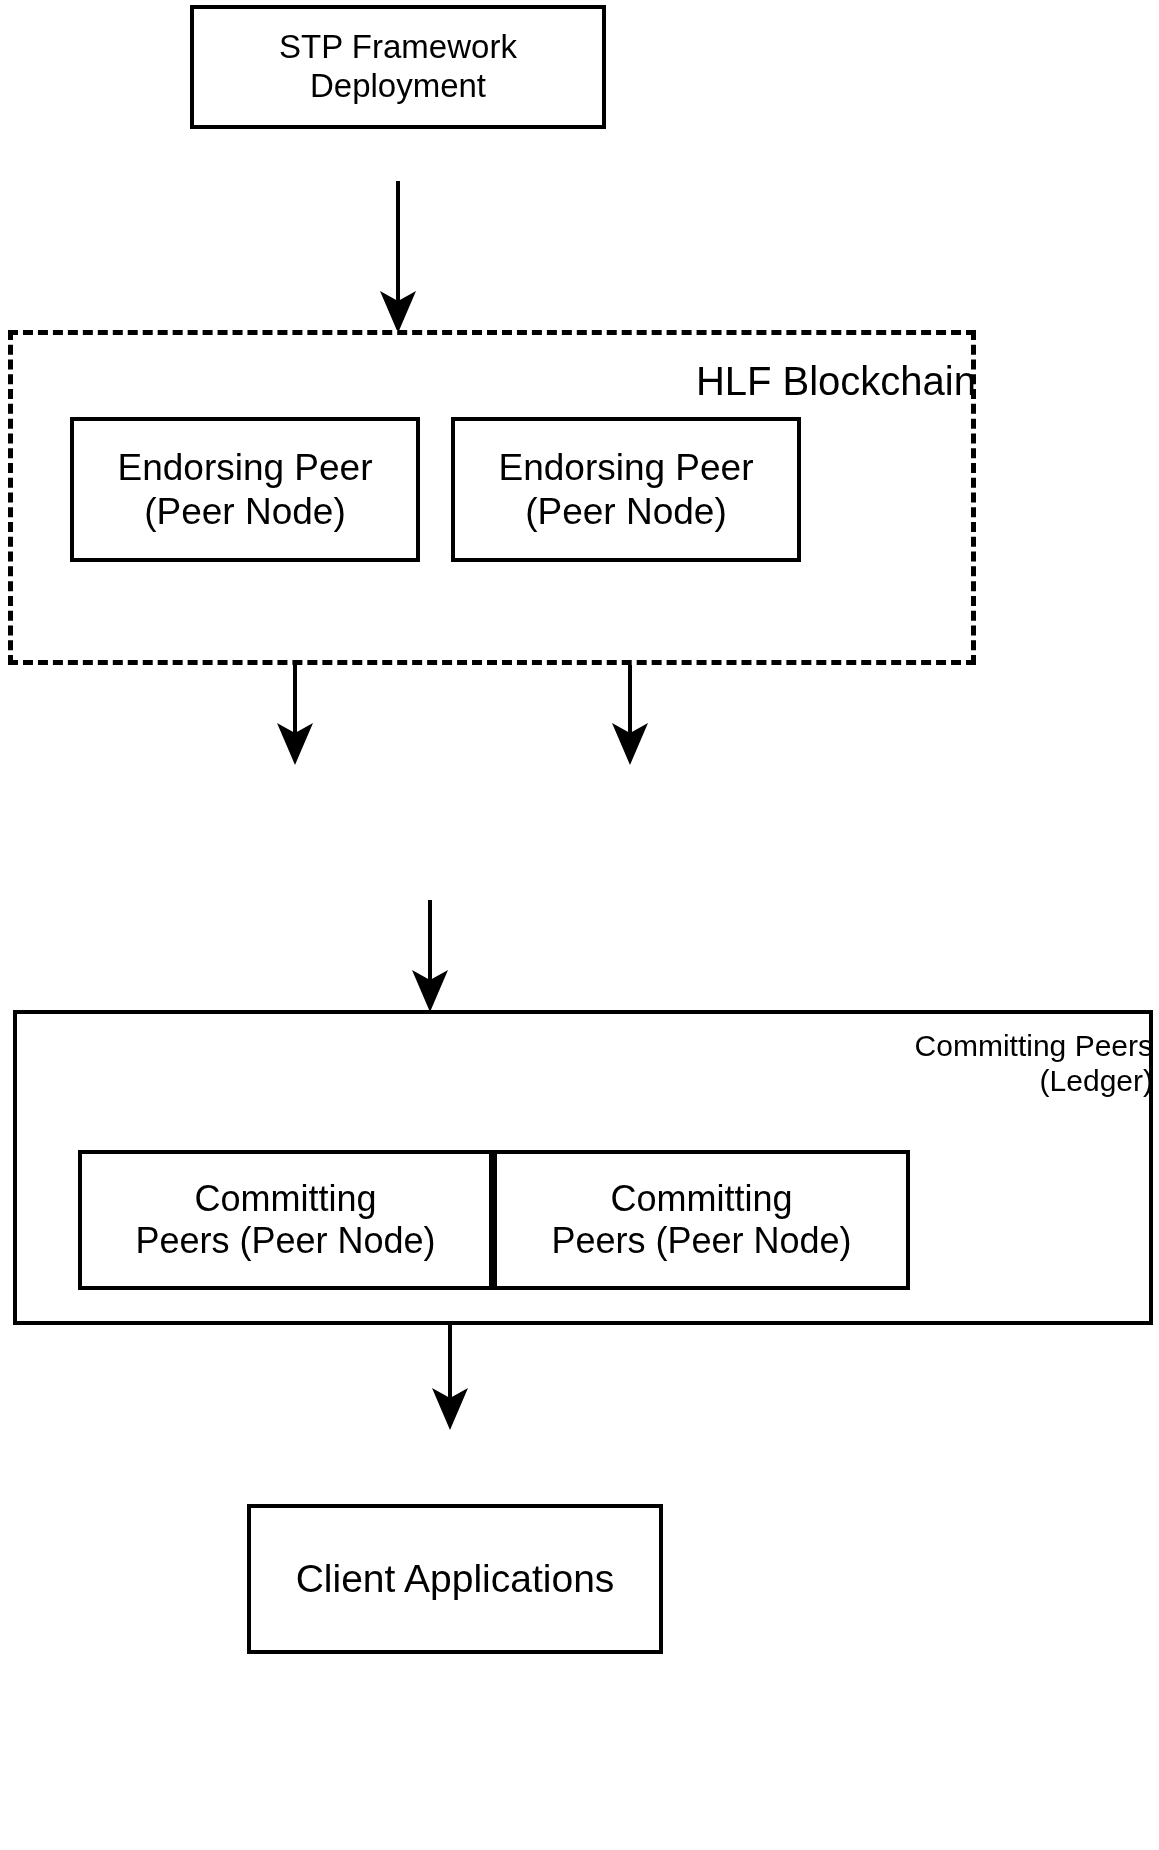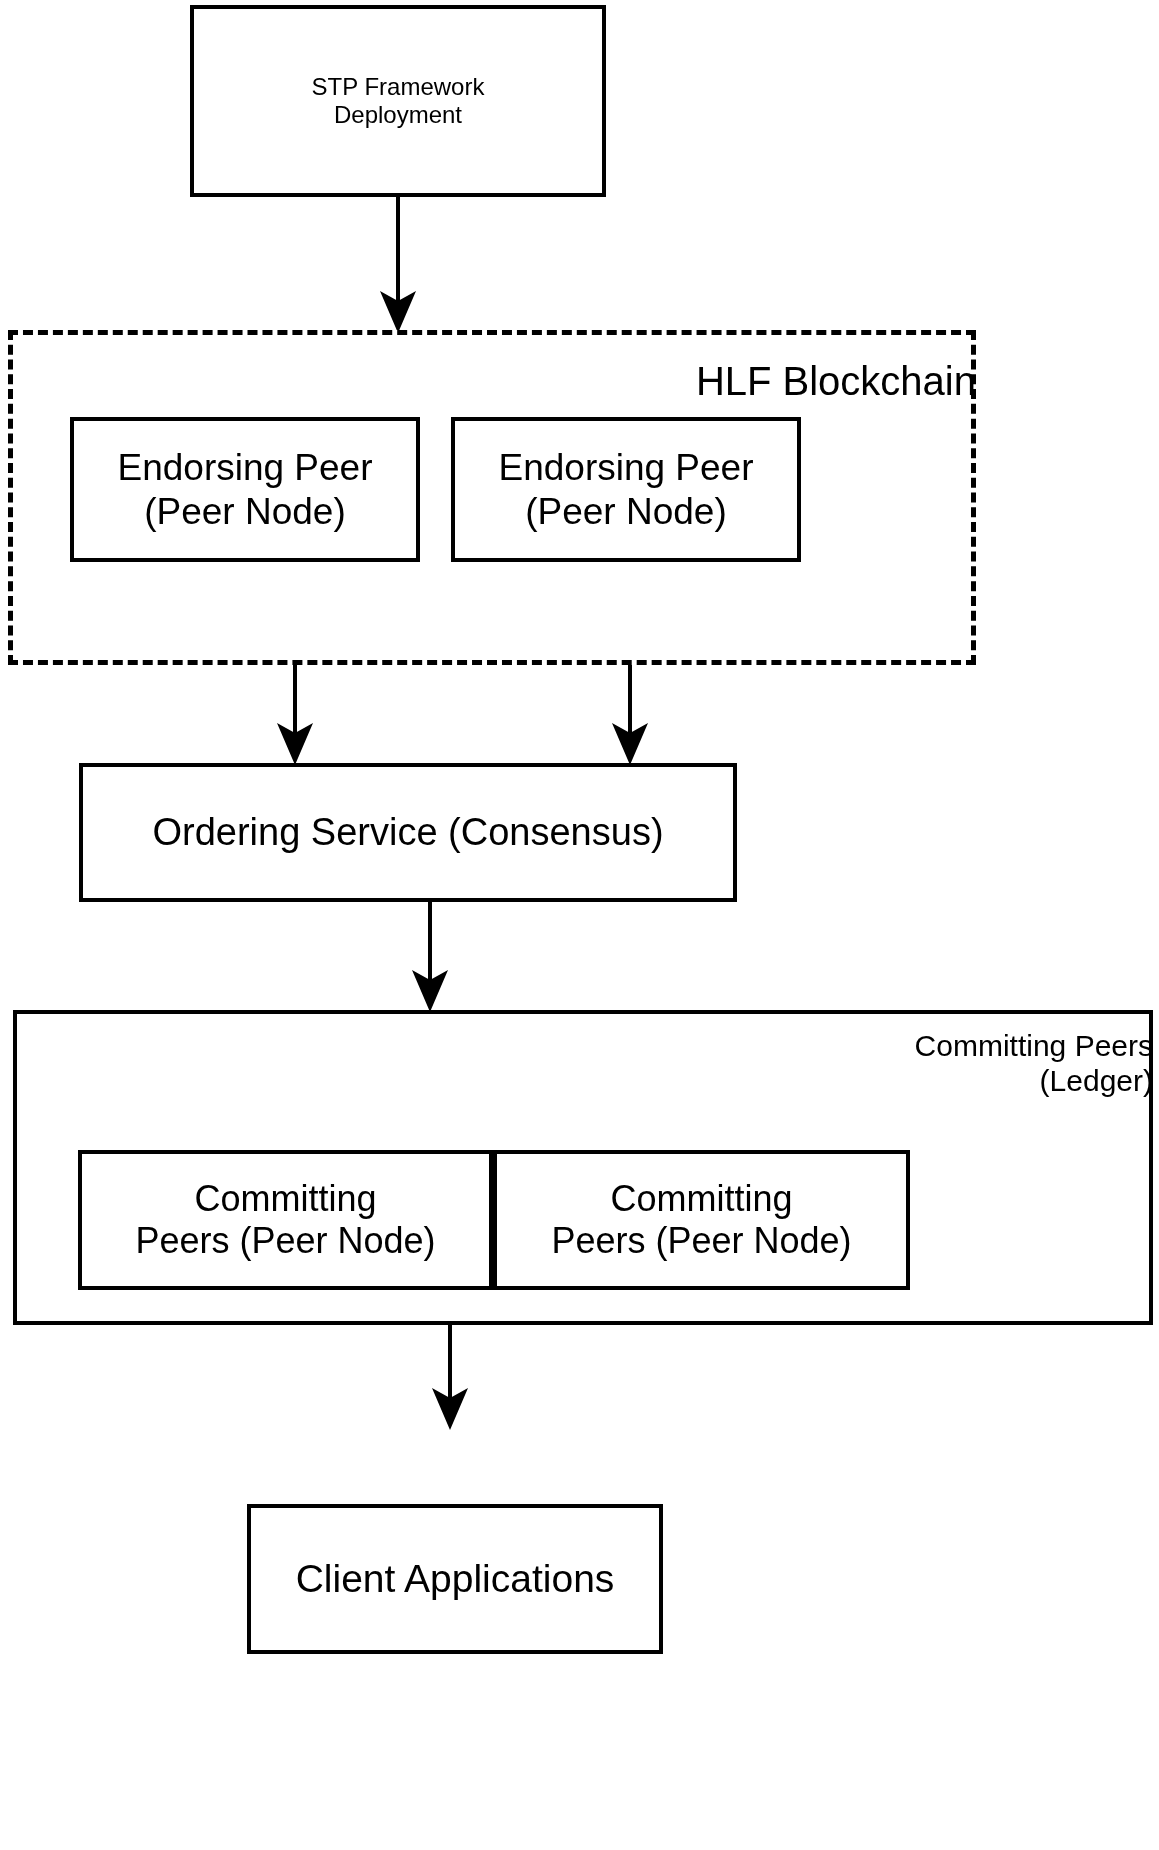--- a/index.html
+++ b/index.html
@@ -45,22 +45,22 @@
   }
   .group-label {
     position: absolute;
     text-align: right;
     color: #000000;
     line-height: 1.18;
     white-space: pre-line;
   }
   
   #node-stp {
-    left: 190px; top: 5px; width: 416px; height: 192px;
-    font-size: 24px;
+    left: 190px; top: 5px; width: 416px; height: 124px;
+    font-size: 33px;
   }
   #group-hlf {
     left: 8px; top: 330px; width: 968px; height: 335px;
   }
   #label-hlf {
     left: 8px; top: 358px; width: 968px;
     font-size: 40px;
   }
   #node-ep1 {
     left: 70px; top: 417px; width: 350px; height: 145px;
@@ -141,21 +141,20 @@
 
   <div class="group-dashed" id="group-hlf"></div>
   <div class="group-label" id="label-hlf">HLF Blockchain</div>
 
   <div class="node" id="node-ep1">Endorsing Peer
 (Peer Node)</div>
 
   <div class="node" id="node-ep2">Endorsing Peer
 (Peer Node)</div>
 
-  <div class="node" id="node-ordering">Ordering Service (Consensus)</div>
 
   <div class="group-solid" id="group-committing"></div>
   <div class="group-label" id="label-committing">Committing Peers
 (Ledger)</div>
 
   <div class="node" id="node-cp1">Committing
 Peers (Peer Node)</div>
 
   <div class="node" id="node-cp2">Committing
 Peers (Peer Node)</div>

